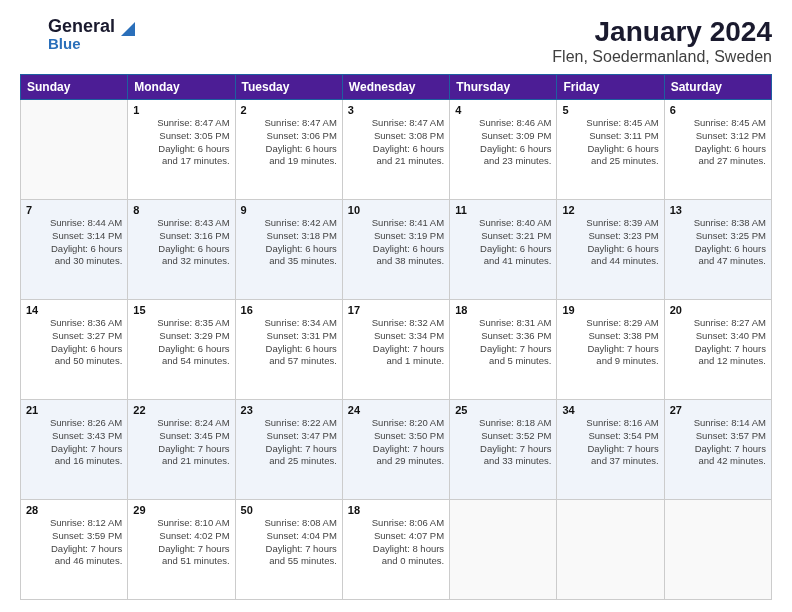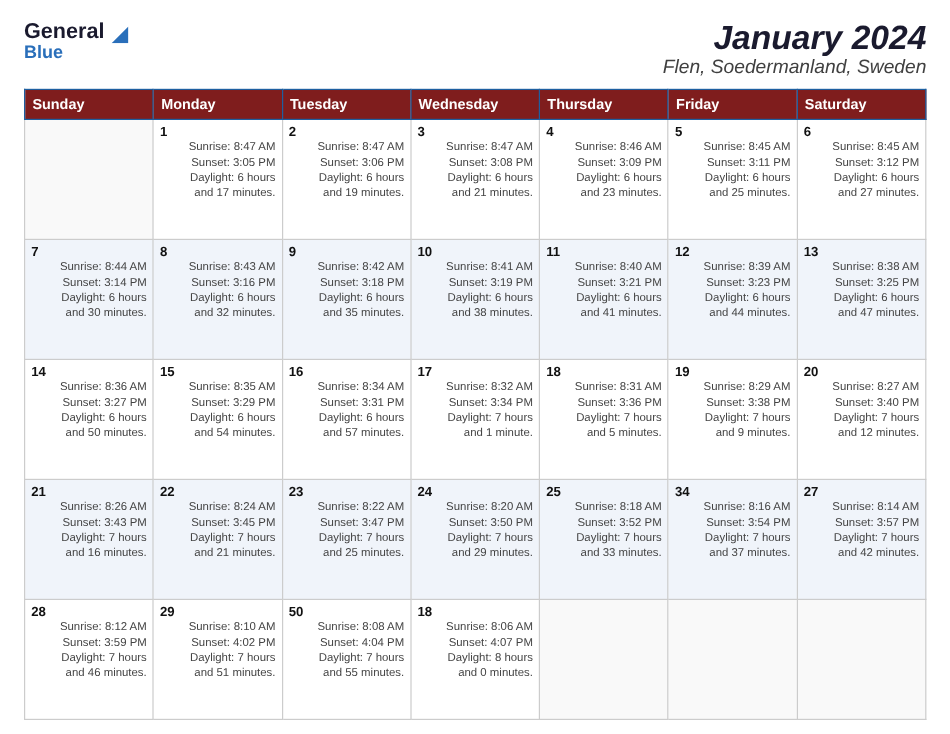--- a/index.html
+++ b/index.html
@@ -15,48 +15,48 @@
       height: 612px;
       padding: 16px 20px 12px 20px;
       display: flex;
       flex-direction: column;
     }
     .header {
       display: flex;
       justify-content: space-between;
       align-items: flex-start;
       margin-bottom: 8px;
+      margin-left: 28px;
     }
     .logo {
       display: flex;
       flex-direction: column;
       align-items: flex-start;
     }
     .title-block {
       text-align: right;
-      font-style: italic;
     }
     .main-title {
       font-size: 28px;
       font-weight: bold;
       color: #1a1a2e;
     }
     .sub-title {
       font-size: 16px;
       color: #404040;
     }
     .calendar {
       flex: 1;
       border: 1px solid #ccc;
       border-collapse: collapse;
       width: 100%;
       table-layout: fixed;
     }
     .calendar th {
-      background: #7f1d1d;
+      background: #4c1d95;
       color: #fff;
       font-size: 12px;
       font-weight: bold;
       padding: 5px 6px;
       text-align: left;
       border: 1px solid #1e5fa0;
     }
     .calendar td {
       border: 1px solid #ccc;
       vertical-align: top;

